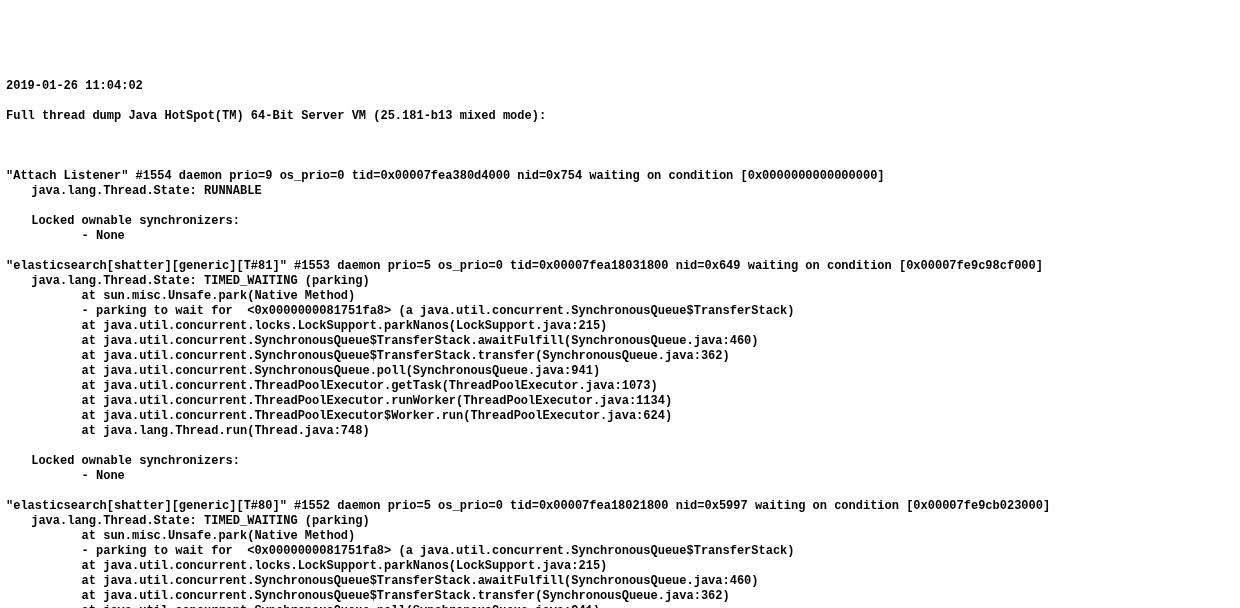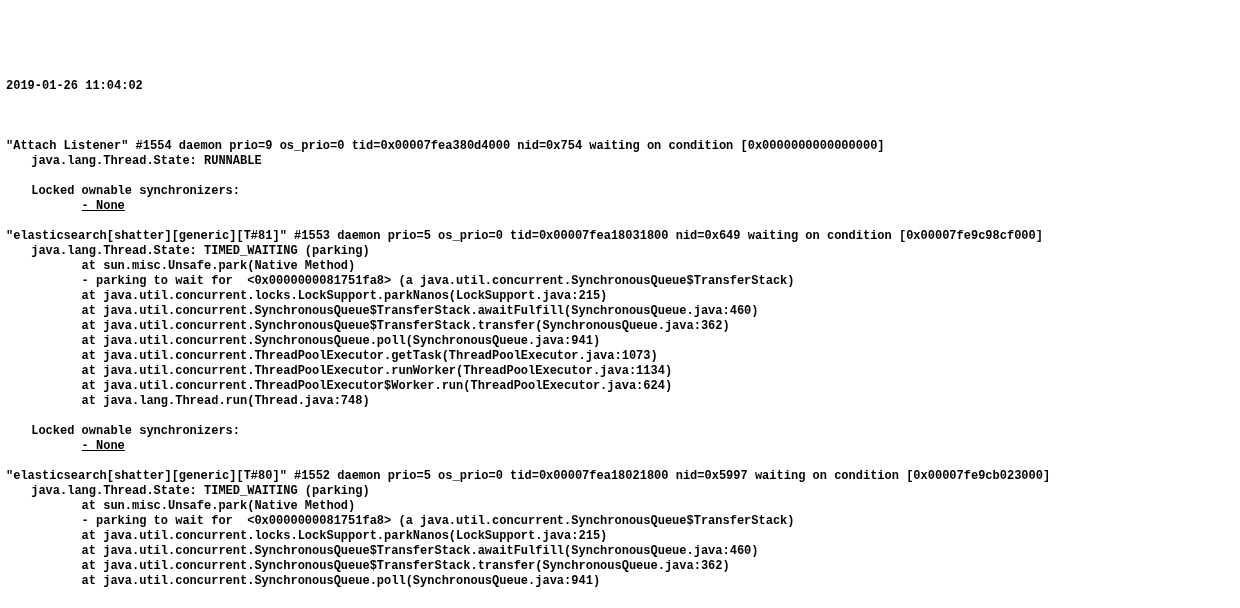--- a/index.html
+++ b/index.html
@@ -14,28 +14,29 @@
       font-weight: bold;
     }
     .dump { display: block; }
     .ts { }
     .header { }
     .thread-block { margin-top: 0; }
     .thread-header { }
     .thread-state { padding-left: 2.1em; }
     .stack-line { padding-left: 6.3em; }
     .sync-header { padding-left: 2.1em; }
-    .sync-item { padding-left: 6.3em; text-decoration: underline; }
+    .sync-item { padding-left: 6.3em; }
     .blank { height: 1.25em; }
   </style>
 </head>
 <body>
 
 
 
 <div class="dump">
 <div class="ts">2019-01-26 11:04:02</div>
+<div class="header">Full thread dump Java HotSpot(TM) 64-Bit Server VM (25.181-b13 mixed mode):</div>
 <div class="blank"></div>
 <div id="threads-root"><div class="thread-block"><div class="thread-header">"Attach Listener" #1554 daemon prio=9 os_prio=0 tid=0x00007fea380d4000 nid=0x754 waiting on condition [0x0000000000000000]</div><div class="thread-state">java.lang.Thread.State: RUNNABLE</div><div class="blank"></div><div class="sync-header">Locked ownable synchronizers:</div><div class="sync-item">- None</div><div class="blank"></div></div><div class="thread-block"><div class="thread-header">"elasticsearch[shatter][generic][T#81]" #1553 daemon prio=5 os_prio=0 tid=0x00007fea18031800 nid=0x649 waiting on condition [0x00007fe9c98cf000]</div><div class="thread-state">java.lang.Thread.State: TIMED_WAITING (parking)</div><div class="stack-line">at sun.misc.Unsafe.park(Native Method)</div><div class="stack-line">- parking to wait for  &lt;0x0000000081751fa8&gt; (a java.util.concurrent.SynchronousQueue$TransferStack)</div><div class="stack-line">at java.util.concurrent.locks.LockSupport.parkNanos(LockSupport.java:215)</div><div class="stack-line">at java.util.concurrent.SynchronousQueue$TransferStack.awaitFulfill(SynchronousQueue.java:460)</div><div class="stack-line">at java.util.concurrent.SynchronousQueue$TransferStack.transfer(SynchronousQueue.java:362)</div><div class="stack-line">at java.util.concurrent.SynchronousQueue.poll(SynchronousQueue.java:941)</div><div class="stack-line">at java.util.concurrent.ThreadPoolExecutor.getTask(ThreadPoolExecutor.java:1073)</div><div class="stack-line">at java.util.concurrent.ThreadPoolExecutor.runWorker(ThreadPoolExecutor.java:1134)</div><div class="stack-line">at java.util.concurrent.ThreadPoolExecutor$Worker.run(ThreadPoolExecutor.java:624)</div><div class="stack-line">at java.lang.Thread.run(Thread.java:748)</div><div class="blank"></div><div class="sync-header">Locked ownable synchronizers:</div><div class="sync-item">- None</div><div class="blank"></div></div><div class="thread-block"><div class="thread-header">"elasticsearch[shatter][generic][T#80]" #1552 daemon prio=5 os_prio=0 tid=0x00007fea18021800 nid=0x5997 waiting on condition [0x00007fe9cb023000]</div><div class="thread-state">java.lang.Thread.State: TIMED_WAITING (parking)</div><div class="stack-line">at sun.misc.Unsafe.park(Native Method)</div><div class="stack-line">- parking to wait for  &lt;0x0000000081751fa8&gt; (a java.util.concurrent.SynchronousQueue$TransferStack)</div><div class="stack-line">at java.util.concurrent.locks.LockSupport.parkNanos(LockSupport.java:215)</div><div class="stack-line">at java.util.concurrent.SynchronousQueue$TransferStack.awaitFulfill(SynchronousQueue.java:460)</div><div class="stack-line">at java.util.concurrent.SynchronousQueue$TransferStack.transfer(SynchronousQueue.java:362)</div><div class="stack-line">at java.util.concurrent.SynchronousQueue.poll(SynchronousQueue.java:941)</div></div></div>
 </div>
 
 
 
 
 </body></html>

